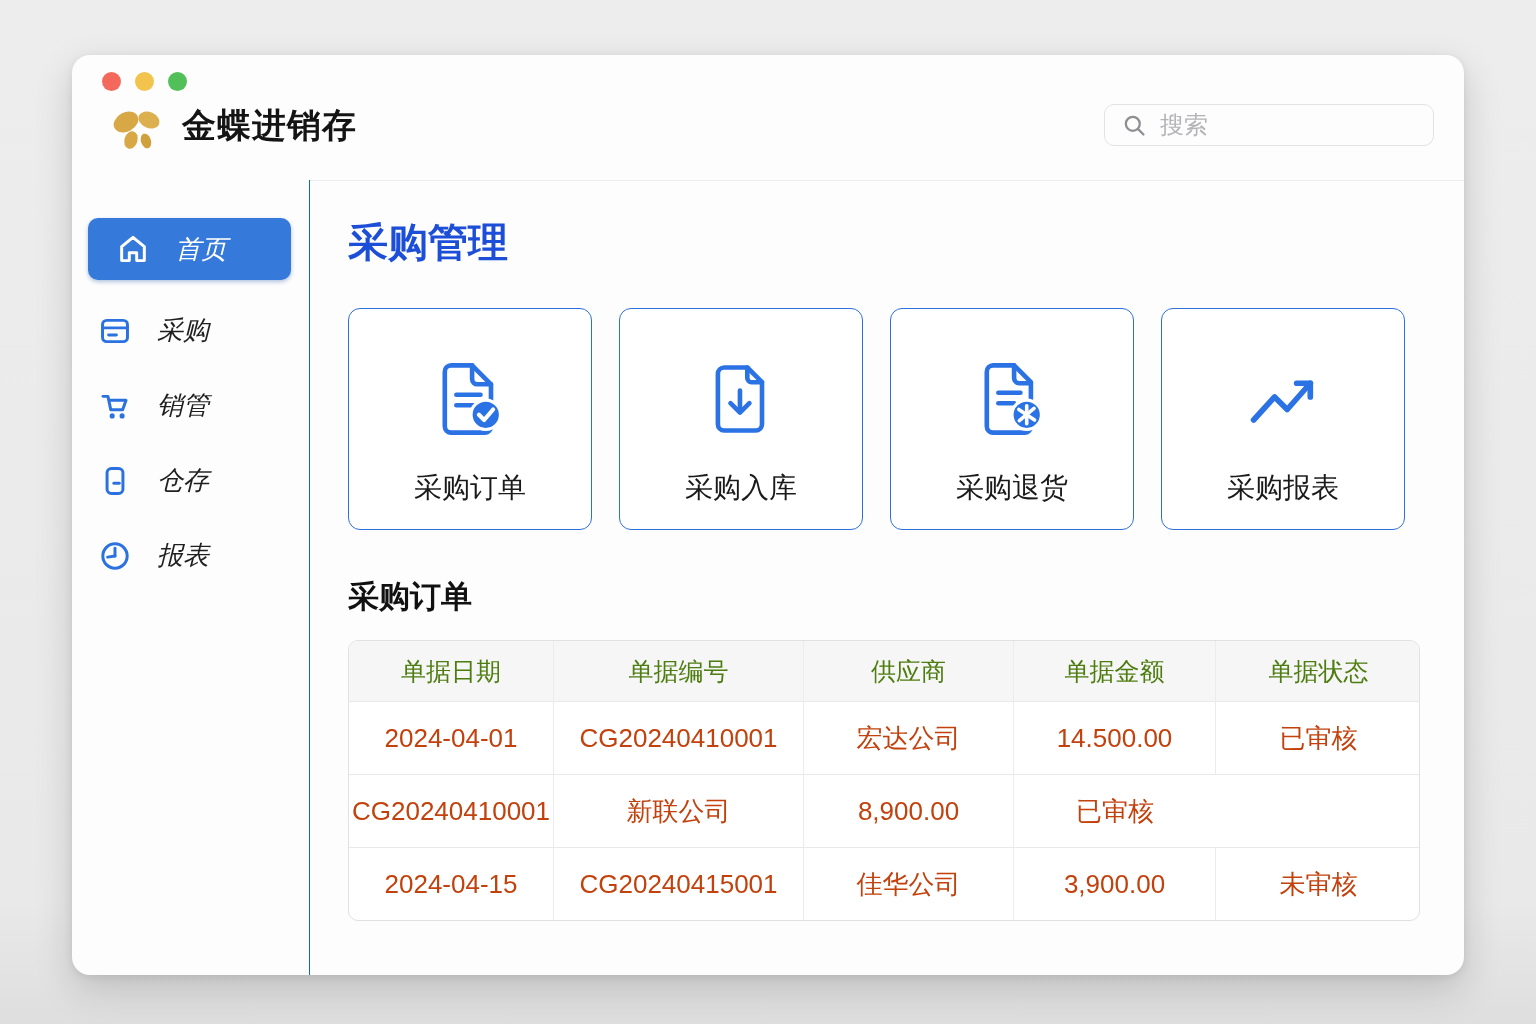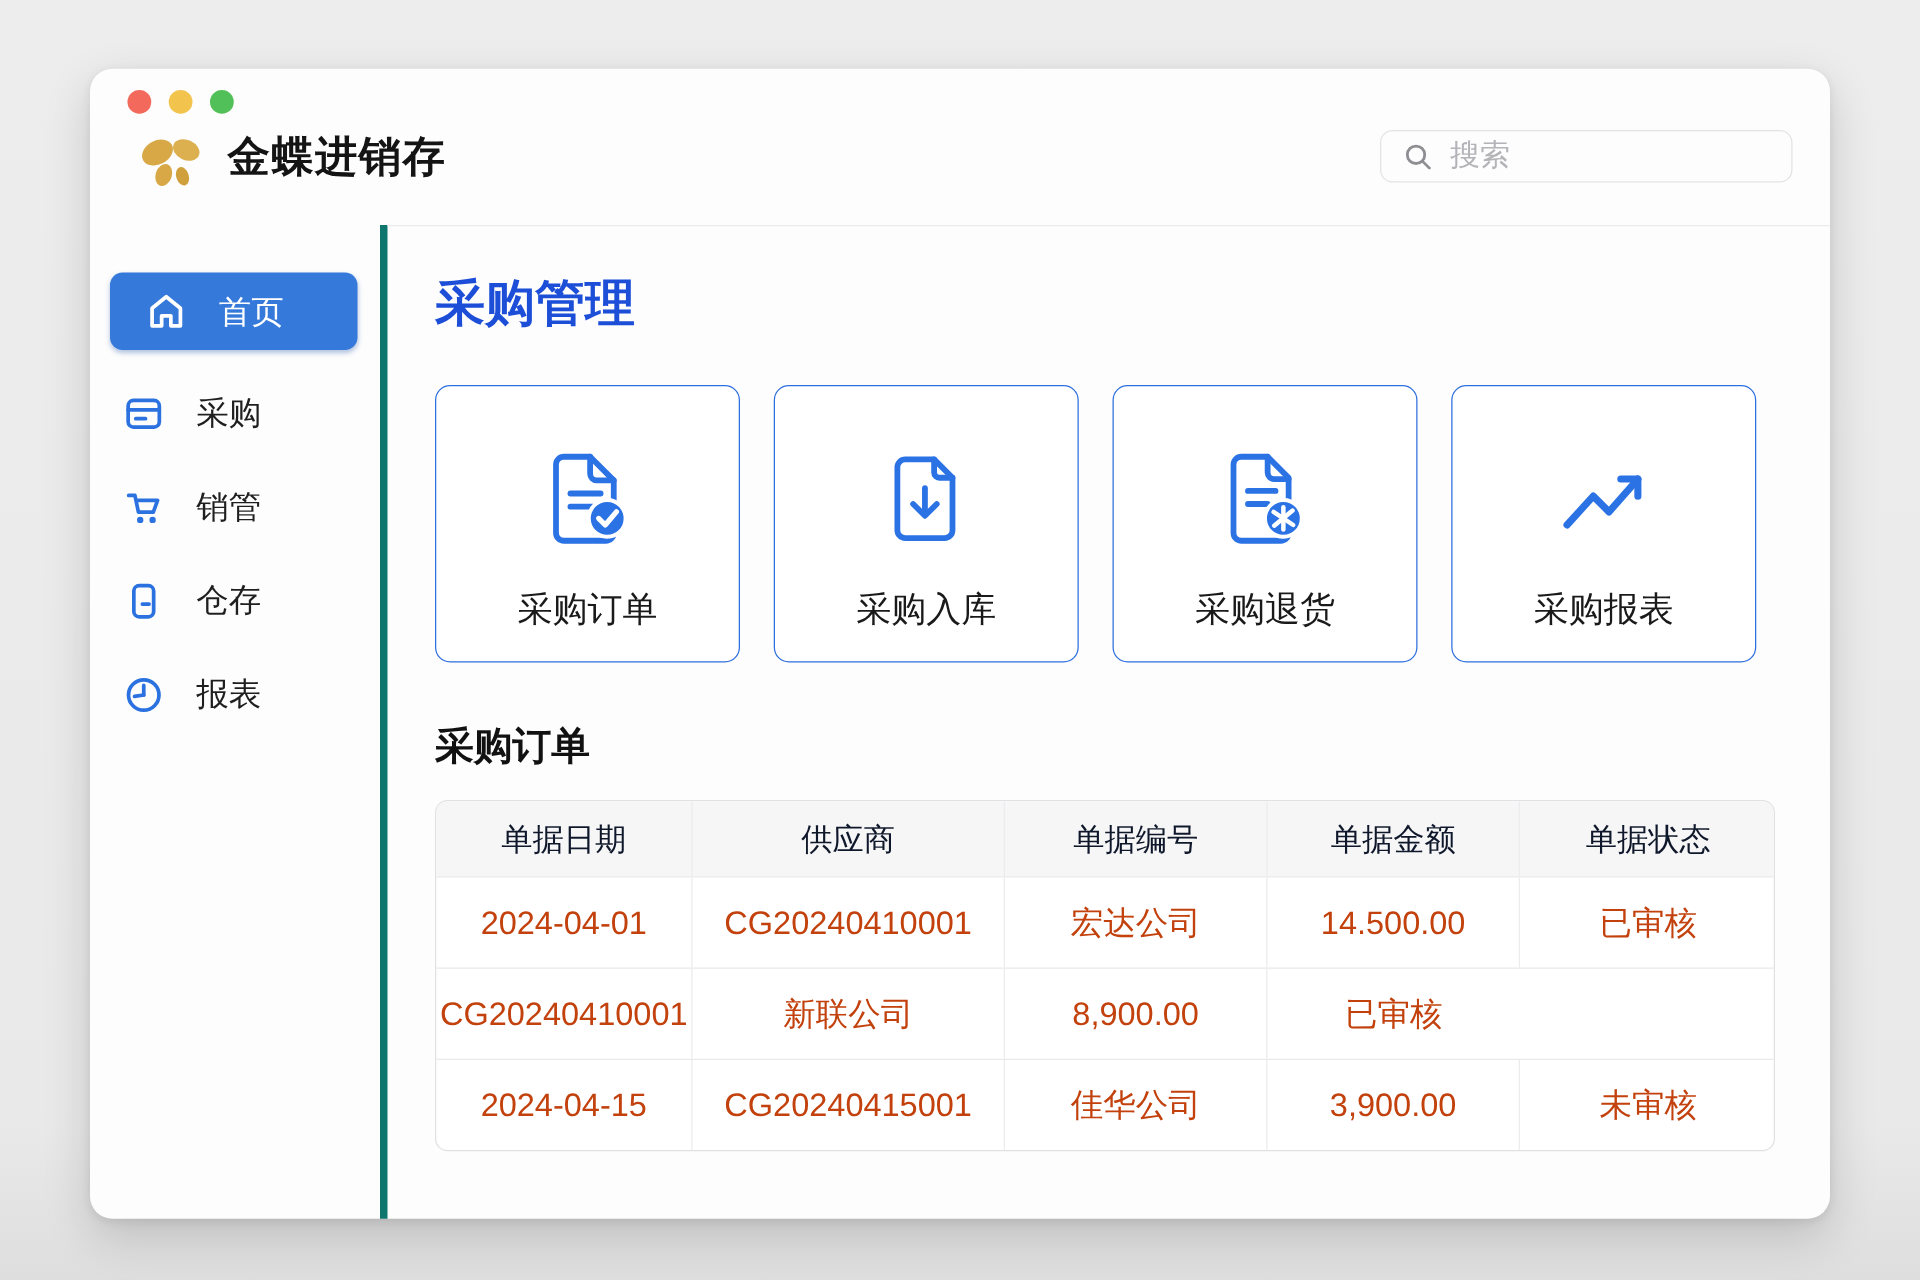--- a/index.html
+++ b/index.html
@@ -25,21 +25,21 @@
     border:1px solid #e3e3e5; border-radius:10px; background:#fdfdfd;
     display:flex; align-items:center; padding:0 16px; gap:12px;
   }
   .search-box input {
     border:none; outline:none; background:transparent; flex:1;
     font-size:24px; color:#333; font-family:inherit;
   }
   .search-box input::placeholder { color:#b3b3b8; }
   
   .content { display:flex; height:795px; }
-  .sidebar { width:238px; border-right:6px solid #0f766e; padding-top:38px; flex-shrink:0; }
+  .sidebar { width:238px; border-right:1px solid #0f766e; padding-top:38px; flex-shrink:0;font-style:italic; }
   .nav-item {
     display:flex; align-items:center; height:75px; padding-left:26px; gap:25px;
     color:#1f1f1f; cursor:pointer;
   }
   .nav-item .nav-icon { width:34px; height:34px; color:#2b72e0; display:flex; }
   .nav-item .nav-label { font-size:26px; font-weight:500; }
   .nav-item.active {
     margin:0 18px 13px 16px; padding-left:28px; height:62px; border-radius:10px;
     background:#3579da; color:#fff; box-shadow:0 2px 4px rgba(32,84,168,.35);
   }
@@ -61,21 +61,21 @@
     overflow:hidden; background:#fff;
   }
   .t-row { display:grid; grid-template-columns:205px 250px 210px 202px 205px; }
   .t-head { background:#f6f6f7; height:60px; }
   .t-body { height:73px; border-top:1px solid #e9e9eb; }
   .t-cell {
     display:flex; align-items:center; justify-content:center;
     font-size:26px; color:#c2410c; border-right:1px solid #ececee;
   }
   .t-cell:last-child { border-right:none; }
-  .t-head .t-cell { font-size:25px; color:#0f172a; }
+  .t-head .t-cell { font-size:25px; color:#4d7c0f; }
   svg { display:block; }
 </style>
 </head>
 <body>
 
 <div class="window">
 
   <div class="titlebar">
     <div class="traffic">
       <span style="background:#f3695c"></span>
@@ -217,22 +217,22 @@
           <span class="card-label">采购报表</span>
         </div>
 
       </div>
 
       <h2 class="section-title">采购订单</h2>
 
       <div class="order-table">
         <div class="t-row t-head">
           <div class="t-cell">单据日期</div>
+          <div class="t-cell">单据编号</div>
           <div class="t-cell">供应商</div>
-          <div class="t-cell">单据编号</div>
           <div class="t-cell">单据金额</div>
           <div class="t-cell">单据状态</div>
         </div>
         <div class="t-row t-body">
           <div class="t-cell">2024-04-01</div>
           <div class="t-cell">CG20240410001</div>
           <div class="t-cell">宏达公司</div>
           <div class="t-cell">14.500.00</div>
           <div class="t-cell">已审核</div>
         </div>

